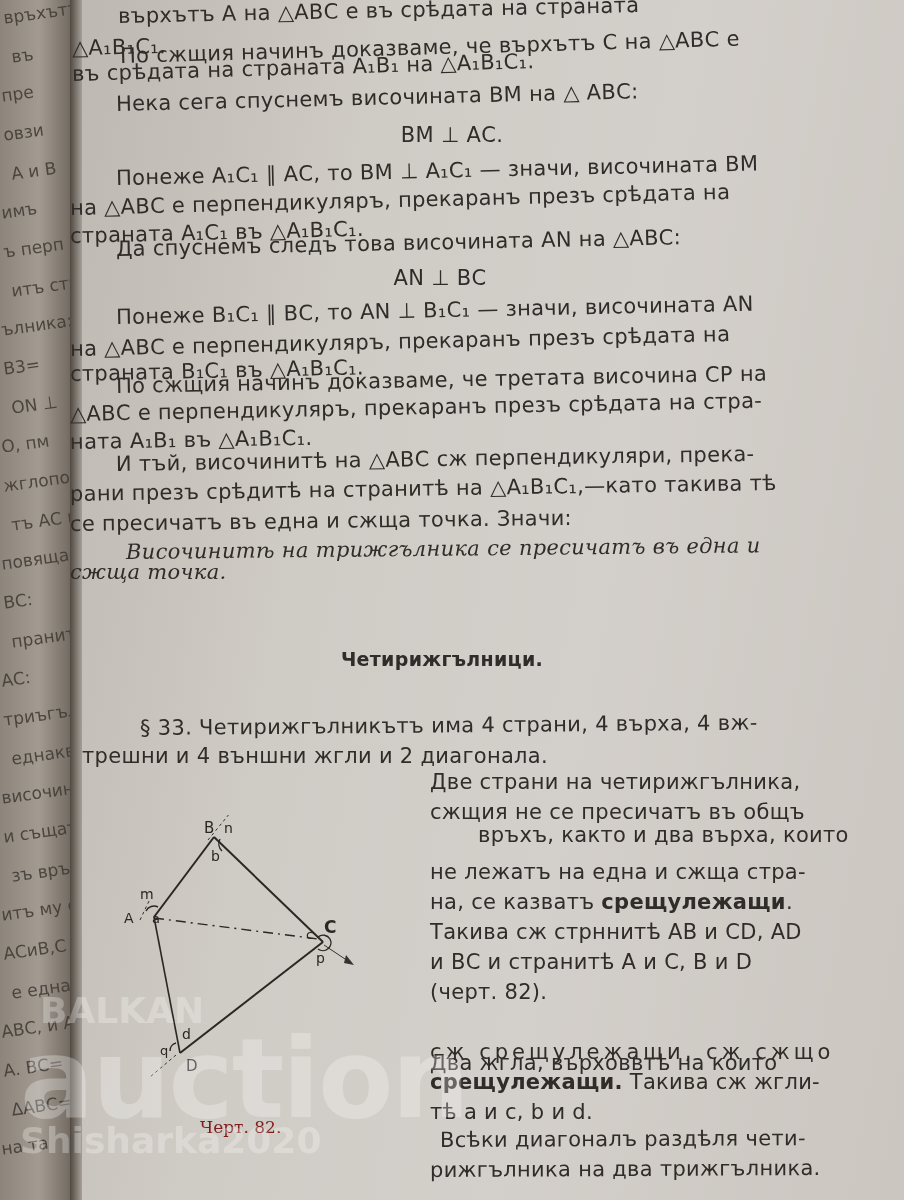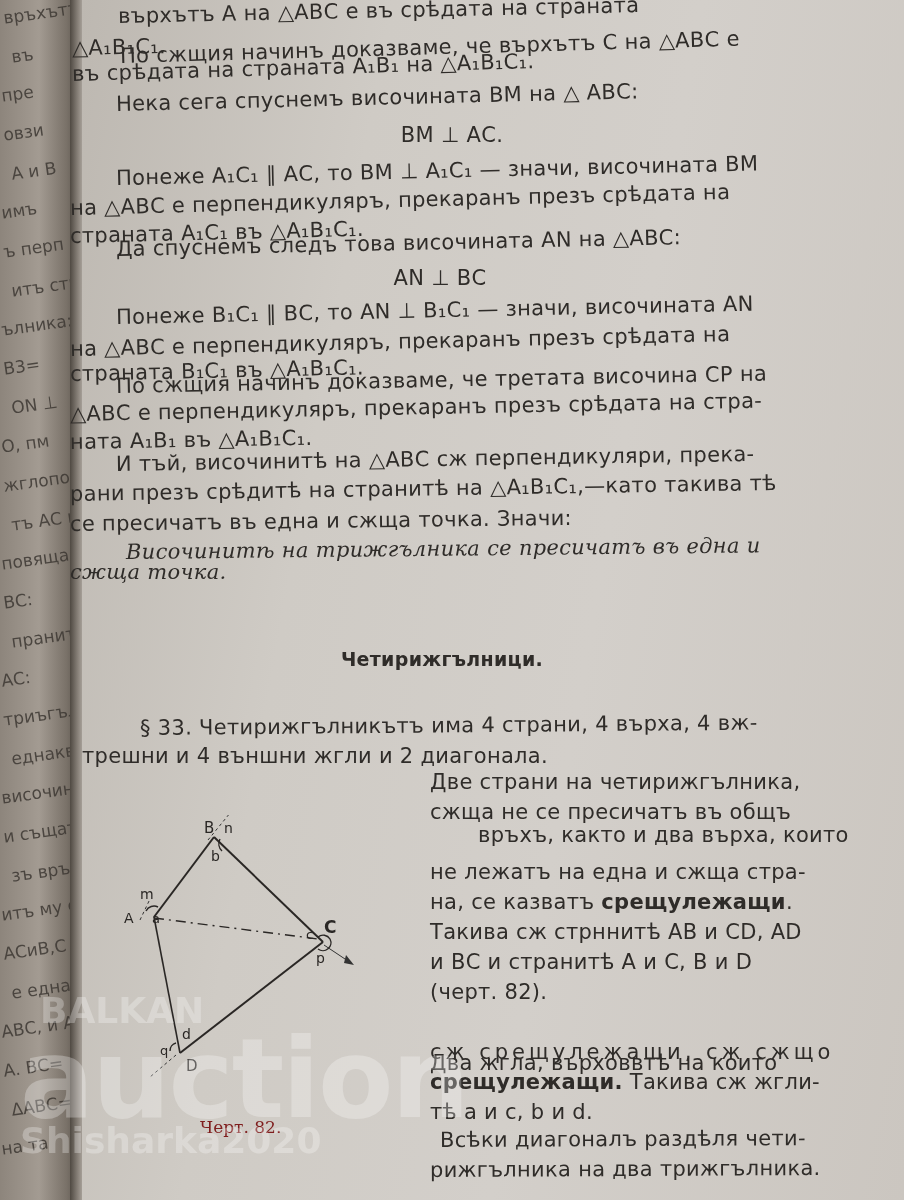--- a/index.html
+++ b/index.html
@@ -104,21 +104,21 @@
 <div class="line" style="left:70px;top:512px;transform:rotate(-0.7deg);">се пресичатъ въ една и сжща точка. Значи:</div>
 <div class="line italic" style="left:126px;top:540px;transform:rotate(-0.6deg);">Височинитѣ на трижгълника се пресичатъ въ една  и</div>
 <div class="line italic" style="left:70px;top:560px;">сжща точка.</div>
 
 <div class="line heading center" style="left:0;width:904px;top:648px;left:-10px;">Четирижгълници.</div>
 
 <div class="line" style="left:140px;top:716px;transform:rotate(-0.5deg);">§ 33. Четирижгълникътъ има 4 страни, 4 върха, 4 вж-</div>
 <div class="line" style="left:82px;top:744px;">трешни и 4 външни жгли и 2 диагонала.</div>
 
 <div class="line" style="left:430px;top:770px;">Две страни на четирижгълника,</div>
-<div class="line" style="left:430px;top:800px;">сжща не се пресичатъ въ общъ</div>
+<div class="line" style="left:430px;top:800px;">сжщия не се пресичатъ въ общъ</div>
 <div class="line" style="left:430px;top:823px;margin-left:48px;">връхъ, както и два върха, които</div>
 <div class="line" style="left:430px;top:860px;">не лежатъ на една и сжща стра-</div>
 <div class="line" style="left:430px;top:890px;"><span>на, се казватъ </span><span class="bold">срещулежащи</span><span>.</span></div>
 <div class="line" style="left:430px;top:920px;">Такива сж стрннитѣ АВ и CD, AD</div>
 <div class="line" style="left:430px;top:950px;">и ВС и странитѣ А и С, В и D</div>
 <div class="line" style="left:430px;top:980px;">(черт. 82).</div>
 
 <div class="line" style="left:430px;top:1010px;margin-top:41px;">Два жгла, върховвтѣ на които</div>
 <div class="line" style="left:430px;top:1040px;letter-spacing:4px;">сж срещулежащи, сж сжщо</div>
 <div class="line" style="left:430px;top:1070px;"><span class="bold">срещулежащи.</span><span> Такива сж жгли-</span></div>

